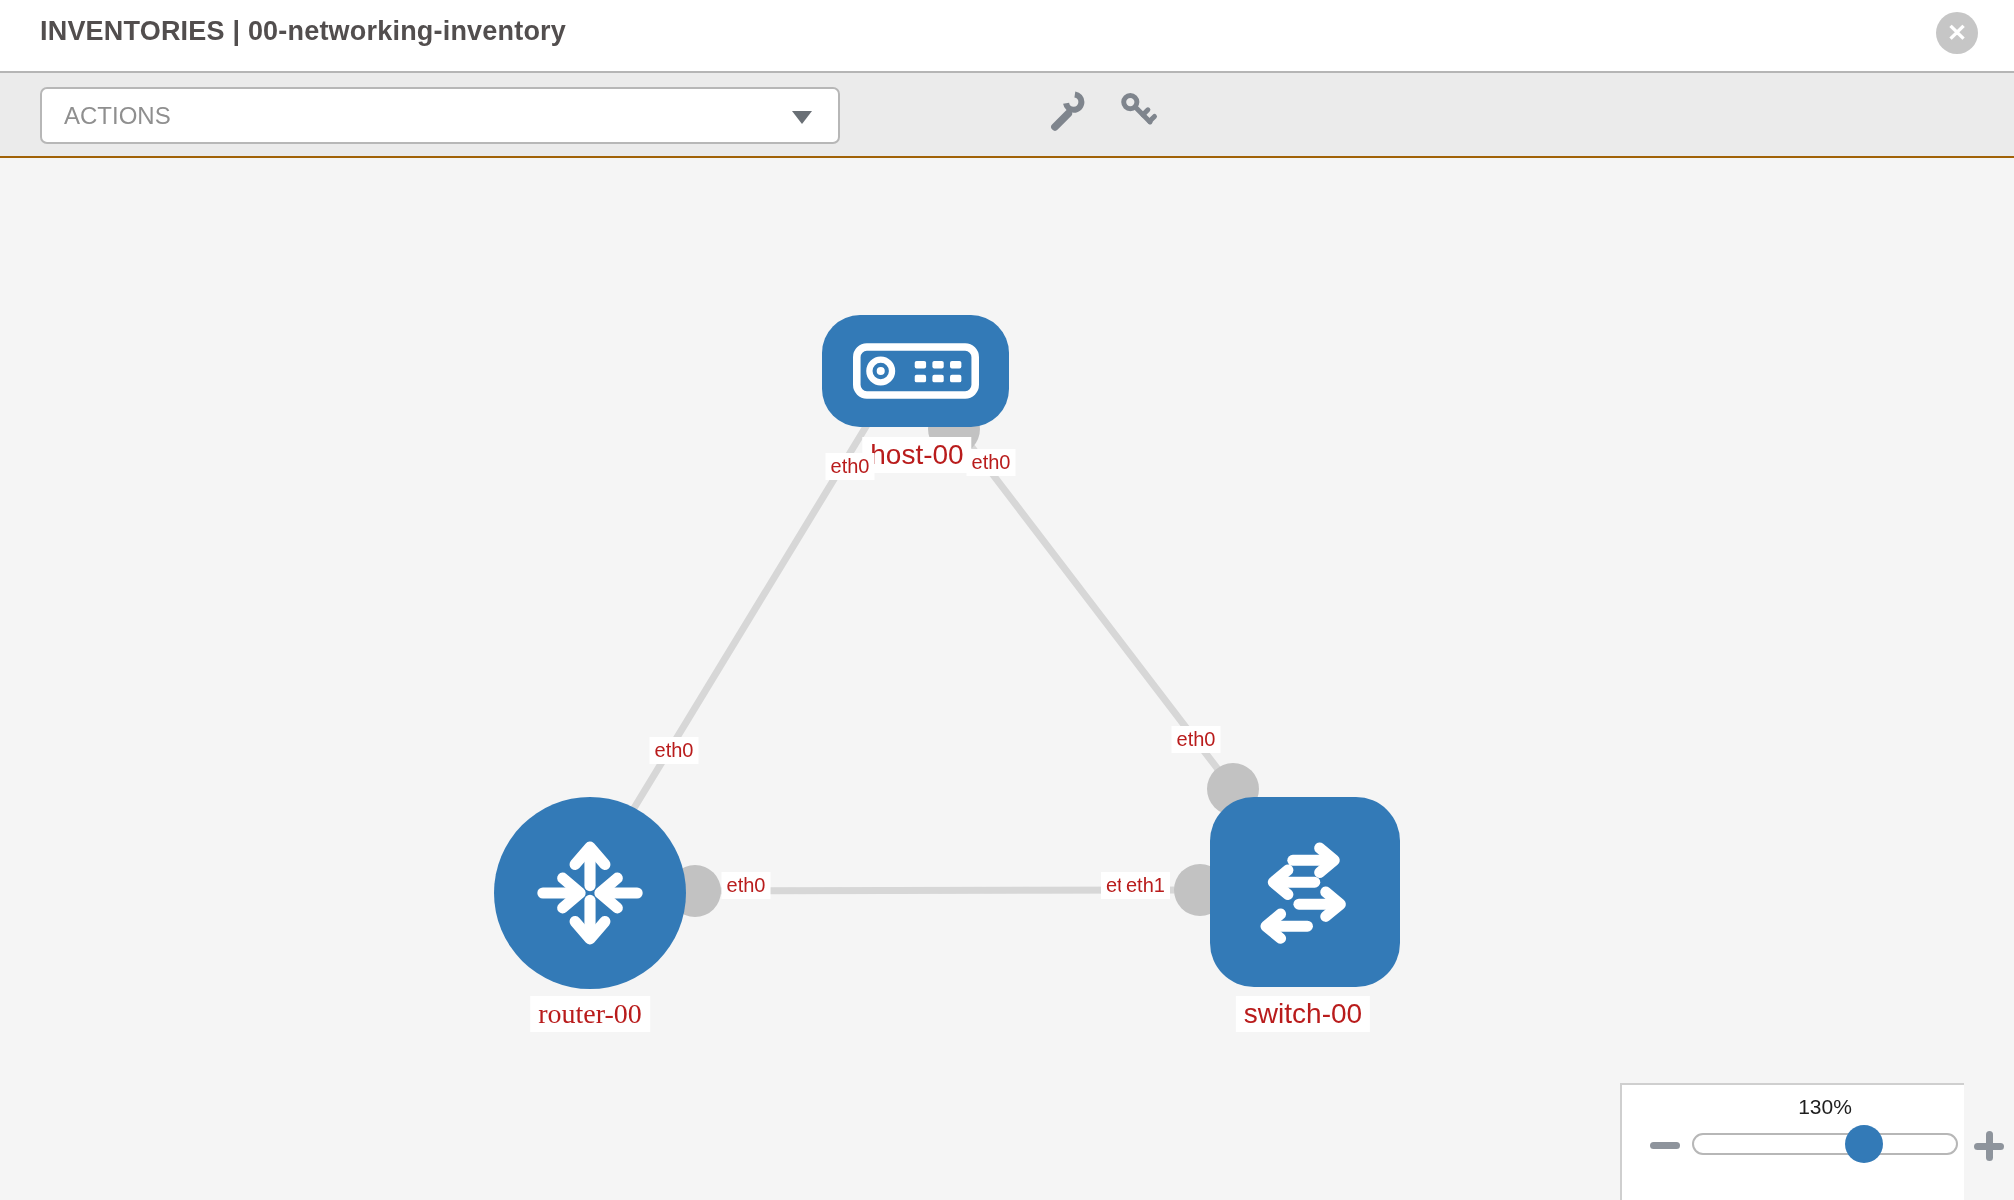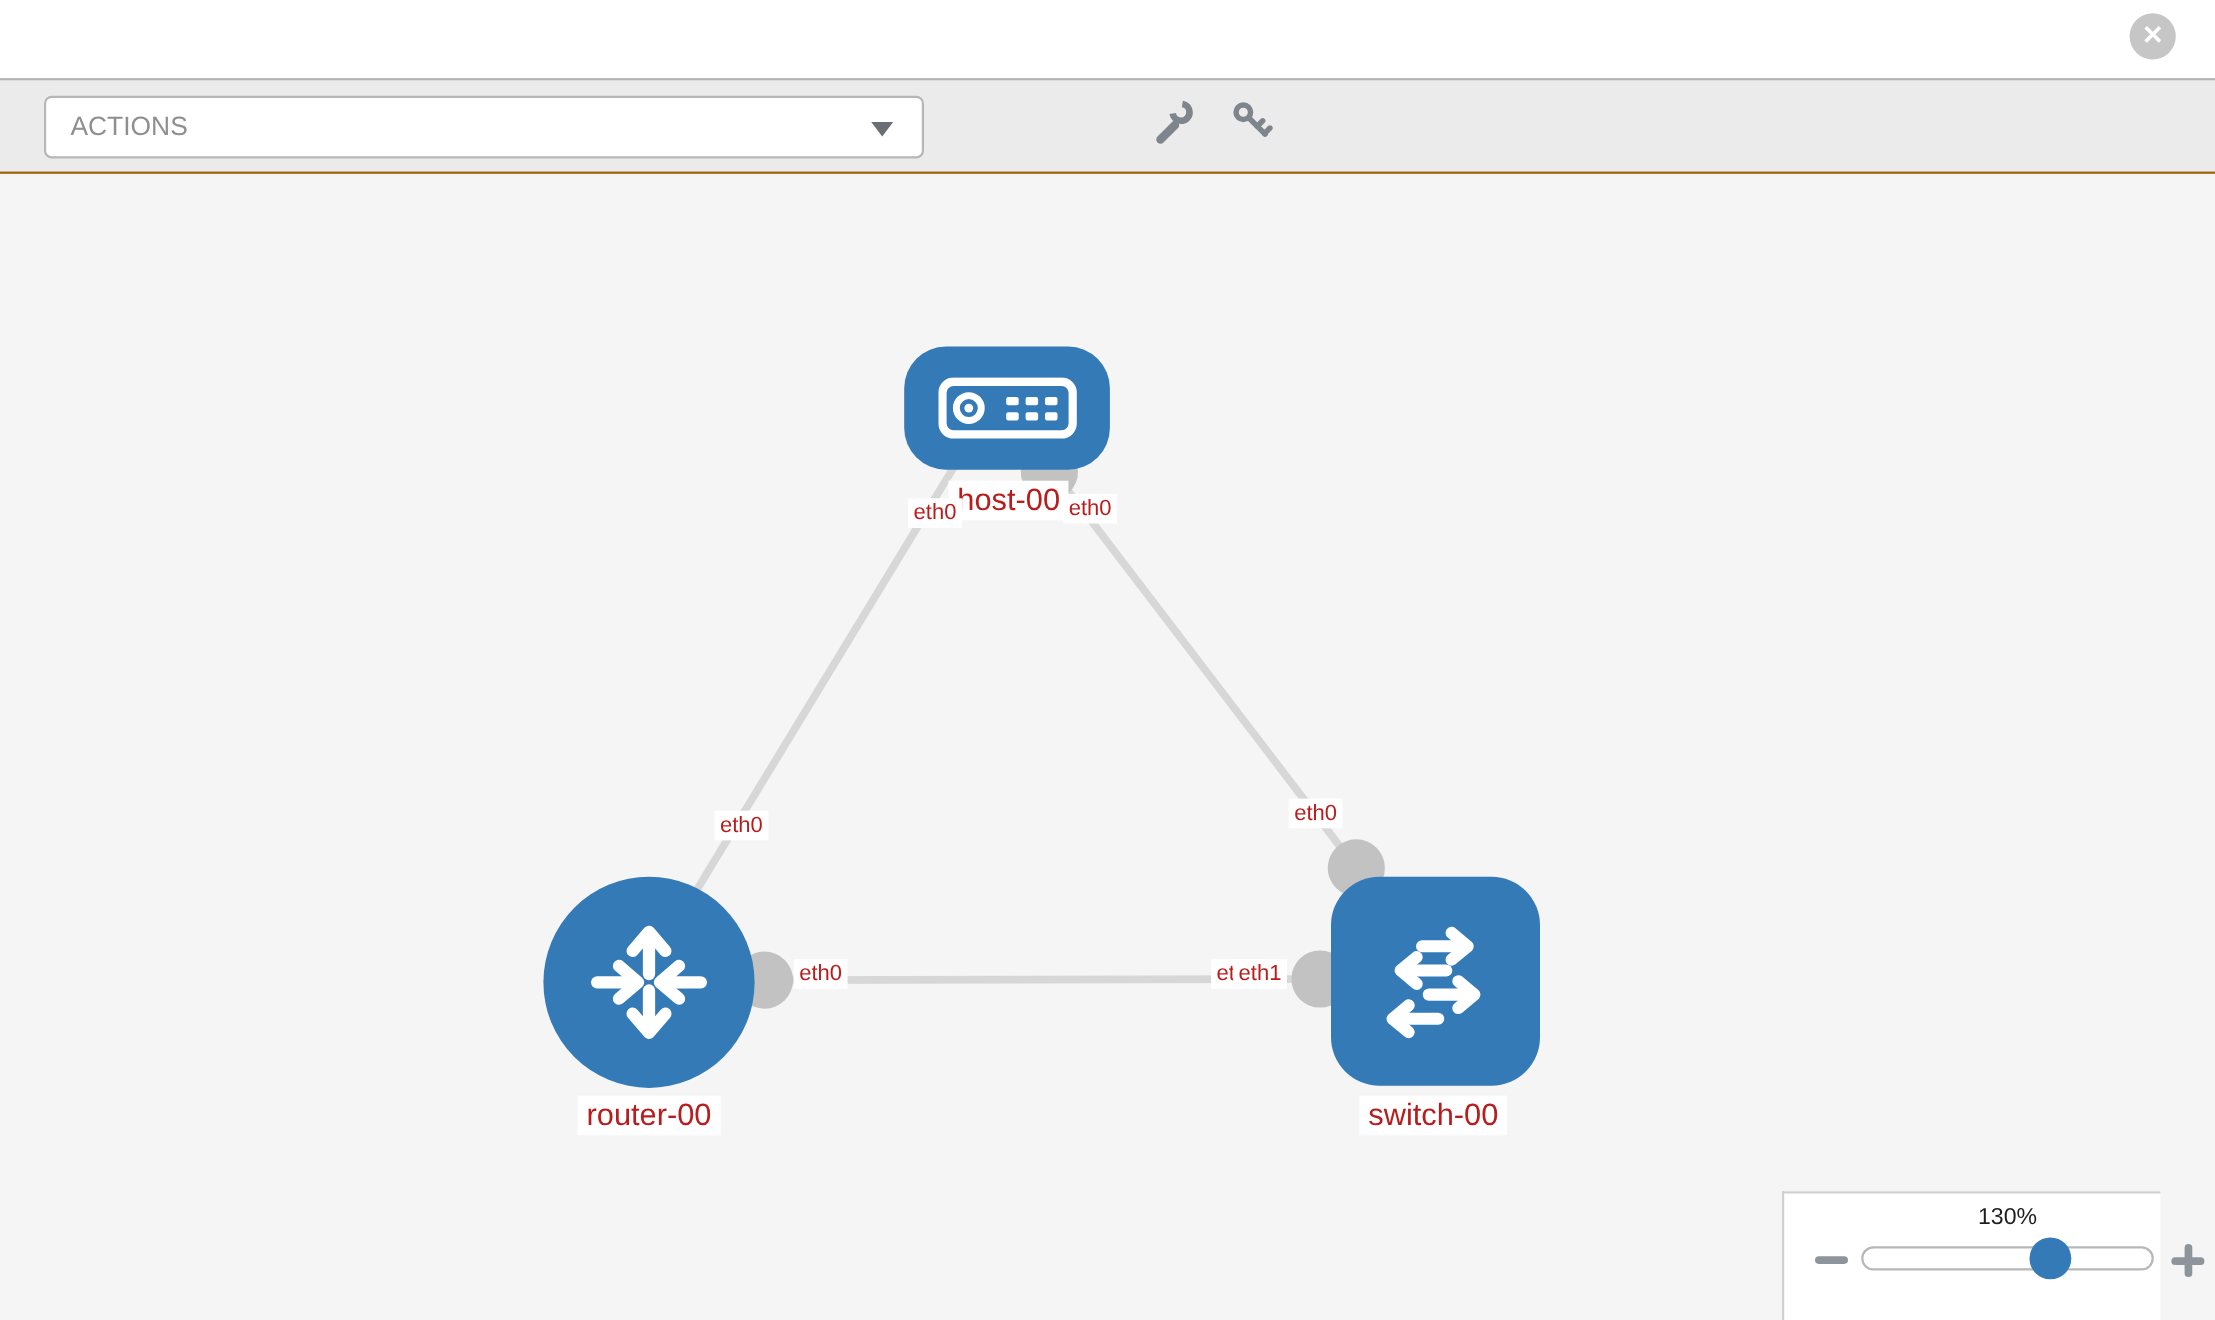--- a/index.html
+++ b/index.html
@@ -68,21 +68,21 @@
   .node-host   { left:822px; top:315px; width:187px; height:112px; border-radius:38px; }
   .node-router { left:494px; top:797px; width:192px; height:192px; border-radius:50%; }
   .node-switch { left:1210px; top:797px; width:190px; height:190px; border-radius:44px; }
 
   .topo-label {
     position:absolute; z-index:4; background:#fff; color:#b91c1c;
     white-space:nowrap;
   }
   .node-label { font-size:28px; padding:2px 8px; transform:translateX(-50%); }
   .label-host   { left:917px; top:437px; }
-  .label-router { left:590px;  top:996px; }
+  .label-router { left:590px;  top:996px;font-family:Liberation Serif, serif; }
   .label-switch { left:1303px; top:996px; }
 
   .iface-label { font-size:20px; padding:2px 5px; transform:translateX(-50%); }
   .if-hr-host   { left:850px;  top:453px; }
   .if-hr-router { left:674px;  top:737px; }
   .if-hs-host   { left:991px;  top:449px; }
   .if-hs-switch { left:1196px; top:726px; }
   .if-rs-router { left:746px;  top:872px; }
   .if-rs-overlap{ left:1101px; top:872px; transform:none; z-index:4; }
   .if-rs-switch { left:1121px; top:872px; transform:none; z-index:5; }
@@ -182,20 +182,21 @@
 
   <span class="topo-label iface-label if-hr-host">eth0</span>
   <span class="topo-label iface-label if-hr-router">eth0</span>
   <span class="topo-label iface-label if-hs-host">eth0</span>
   <span class="topo-label iface-label if-hs-switch">eth0</span>
   <span class="topo-label iface-label if-rs-router">eth0</span>
   <span class="topo-label iface-label if-rs-overlap">eth0</span>
   <span class="topo-label iface-label if-rs-switch">eth1</span>
 
   <div class="header">
+    <span class="app-title">INVENTORIES | 00-networking-inventory</span>
     <button class="close-btn">
       <span class="x-glyph">✕</span>
     </button>
   </div>
 
   <div class="toolbar">
     <div class="select-box actions-select">
       <span class="select-label">ACTIONS</span>
       <span class="caret"></span>
     </div>

